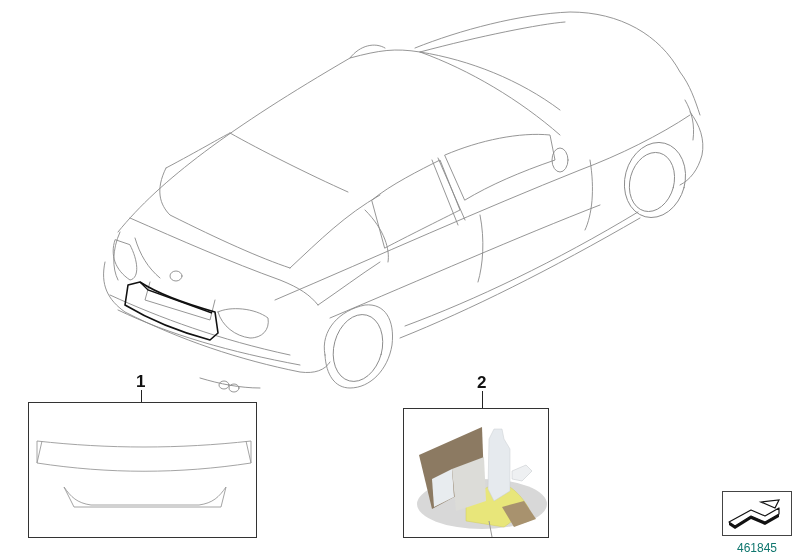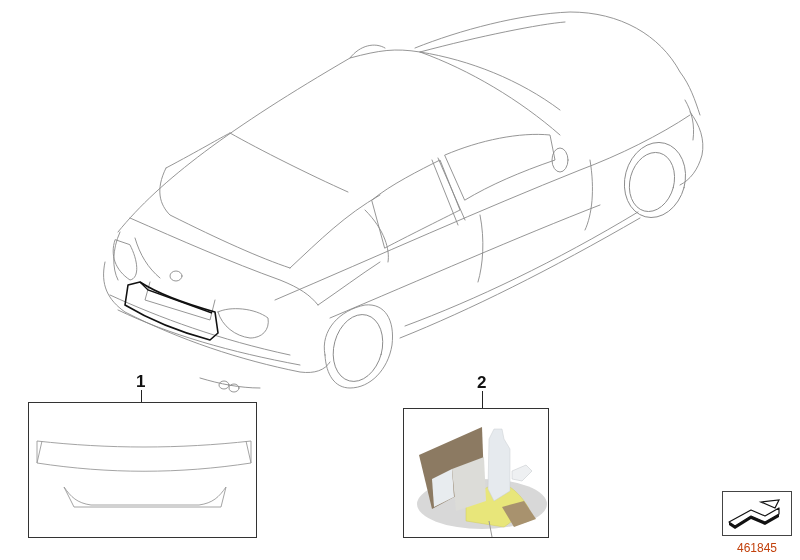--- a/index.html
+++ b/index.html
@@ -3,21 +3,21 @@
   <meta charset="utf-8">
   <style>
     html, body { margin: 0; padding: 0; background: #ffffff; }
     body { width: 800px; height: 560px; position: relative; overflow: hidden;
            font-family: "Liberation Sans", sans-serif; }
     .car-svg { position: absolute; left: 0; top: 0; width: 800px; height: 560px; }
     .callout-num { position: absolute; font-weight: bold; font-size: 17px; color: #111;
                    font-family: "Liberation Sans", sans-serif; line-height: 1; }
     .leader { position: absolute; width: 1px; background: #222; }
     .part-box { position: absolute; border: 1px solid #333; background: #fff; box-sizing: border-box; }
-    .part-number { position: absolute; font-size: 12px; color: #c2410c;
+    .part-number { position: absolute; font-size: 12px; color: #0f766e;
                    font-family: "Liberation Sans", sans-serif; }
     .nav-box { position: absolute; border: 1px solid #444; background: #fff; box-sizing: border-box; cursor: pointer; }
   </style>
 </head>
 <body>
 
 <svg class="car-svg" viewBox="0 0 800 560" xmlns="http://www.w3.org/2000/svg">
   <g fill="none" stroke="#8a8a8a" stroke-width="0.9" stroke-linecap="round" stroke-linejoin="round">
 
     <path d="M118,232 C160,180 230,128 350,58 C380,50 395,48 420,52 C470,60 520,80 560,110"></path>

